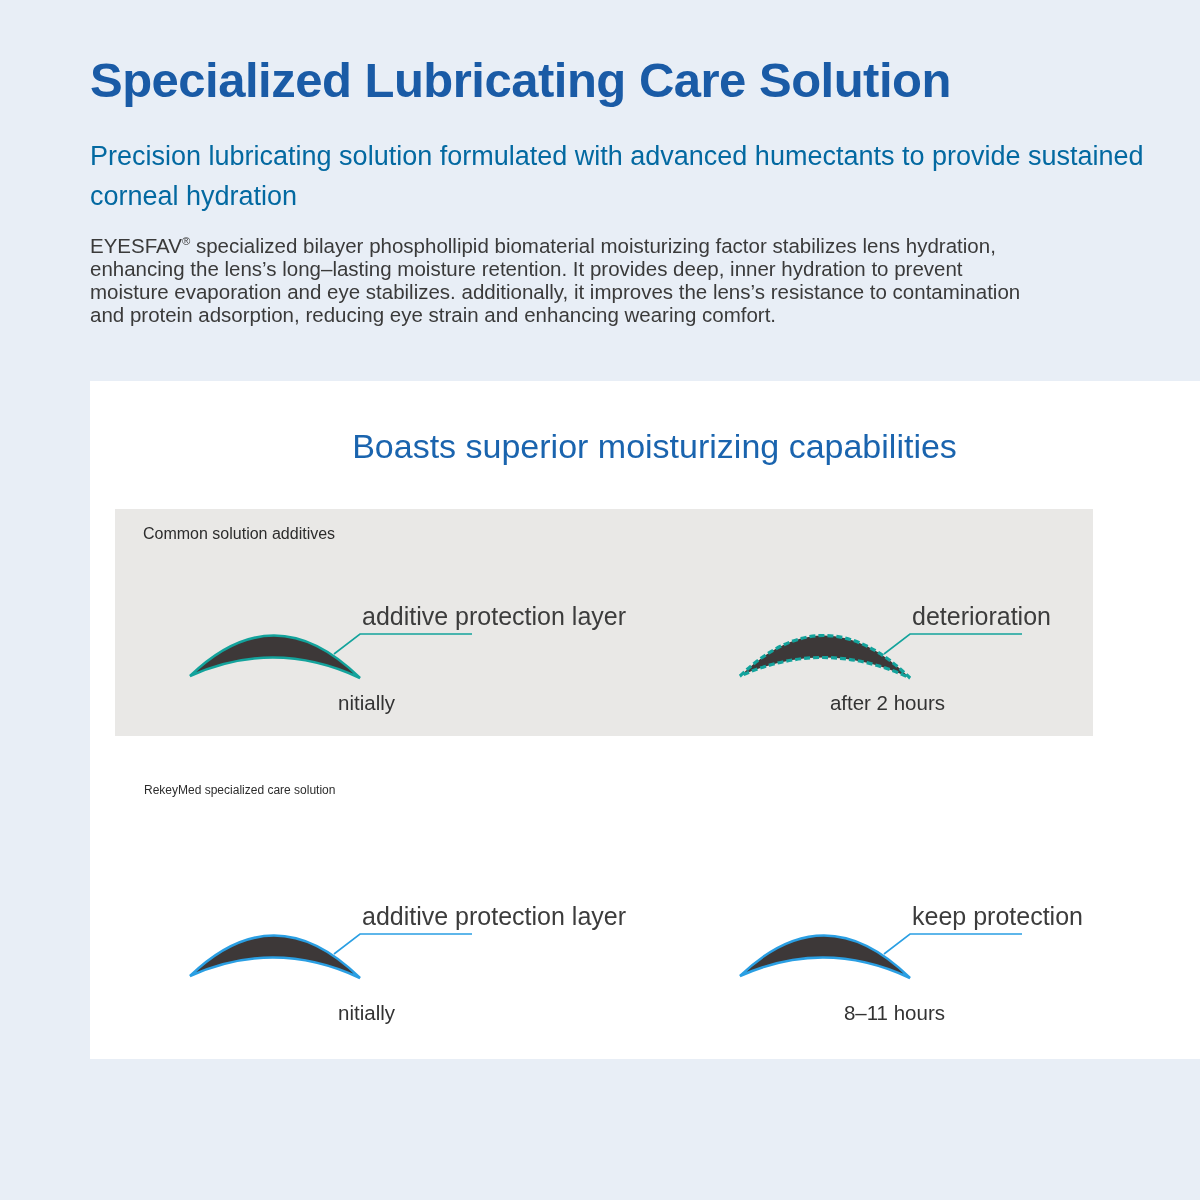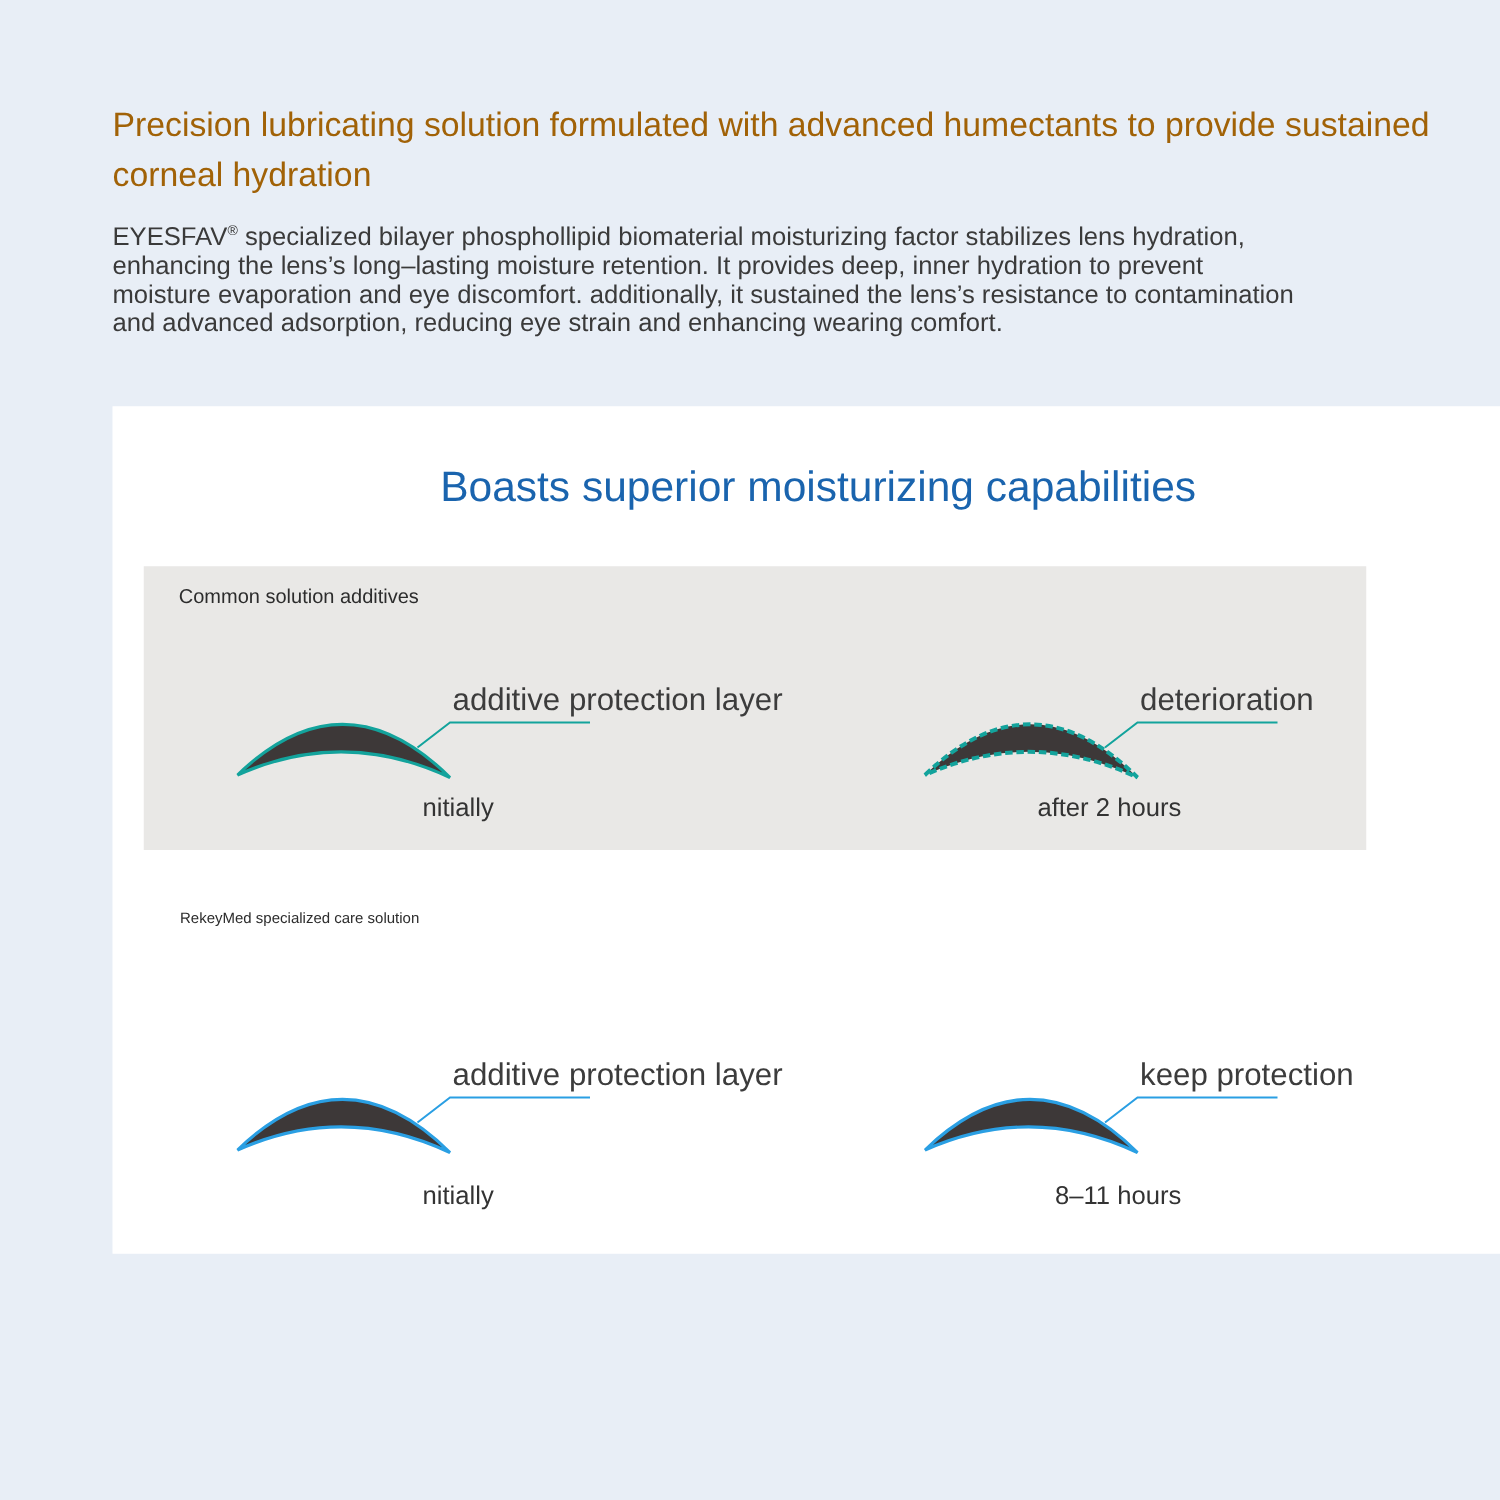--- a/index.html
+++ b/index.html
@@ -17,21 +17,21 @@
     font-weight:bold;
     color:#1a5ba6;
     letter-spacing:-0.5px;
     line-height:1.15;
   }
   .page-subtitle {
     margin-top:28px;
     width:1060px;
     font-size:27px;
     line-height:40px;
-    color:#a16207;
+    color:#0369a1;
   }
   .intro-paragraph {
     margin-top:14px;
     width:1028px;
     font-size:20.5px;
     line-height:23px;
     color:#3a3a3a;
   }
   .p-line { white-space:nowrap; }
   .reg-mark { font-size:0.55em; vertical-align:super; }
@@ -93,26 +93,27 @@
     font-size:20.5px;
     color:#333333;
     white-space:nowrap;
   }
   .fig-2a .caption, .fig-2b .caption { top:133px; }
 </style>
 </head>
 <body>
 
 <div class="header">
+  <h1 class="page-title">Specialized Lubricating Care Solution</h1>
   <div class="page-subtitle">Precision lubricating solution formulated with advanced humectants to provide sustained corneal hydration</div>
   <div class="intro-paragraph">
     <div class="p-line"><span>EYESFAV</span><span class="reg-mark">®</span><span> specialized bilayer phosphollipid biomaterial moisturizing factor stabilizes lens hydration,</span></div>
     <div class="p-line">enhancing the lens’s long–lasting moisture retention. It provides deep, inner hydration to prevent</div>
-    <div class="p-line">moisture evaporation and eye discomfort. additionally, it sustained the lens’s resistance to contamination</div>
-    <div class="p-line">and advanced adsorption, reducing eye strain and enhancing wearing comfort.</div>
+    <div class="p-line">moisture evaporation and eye stabilizes. additionally, it improves the lens’s resistance to contamination</div>
+    <div class="p-line">and protein adsorption, reducing eye strain and enhancing wearing comfort.</div>
   </div>
 </div>
 
 <div class="card">
   <div class="card-heading">Boasts superior moisturizing capabilities</div>
   <div class="gray-panel"></div>
   <div class="section-label sl1">Common solution additives</div>
   <div class="section-label sl2">RekeyMed specialized care solution</div>
 
   <div class="fig fig-1a">

